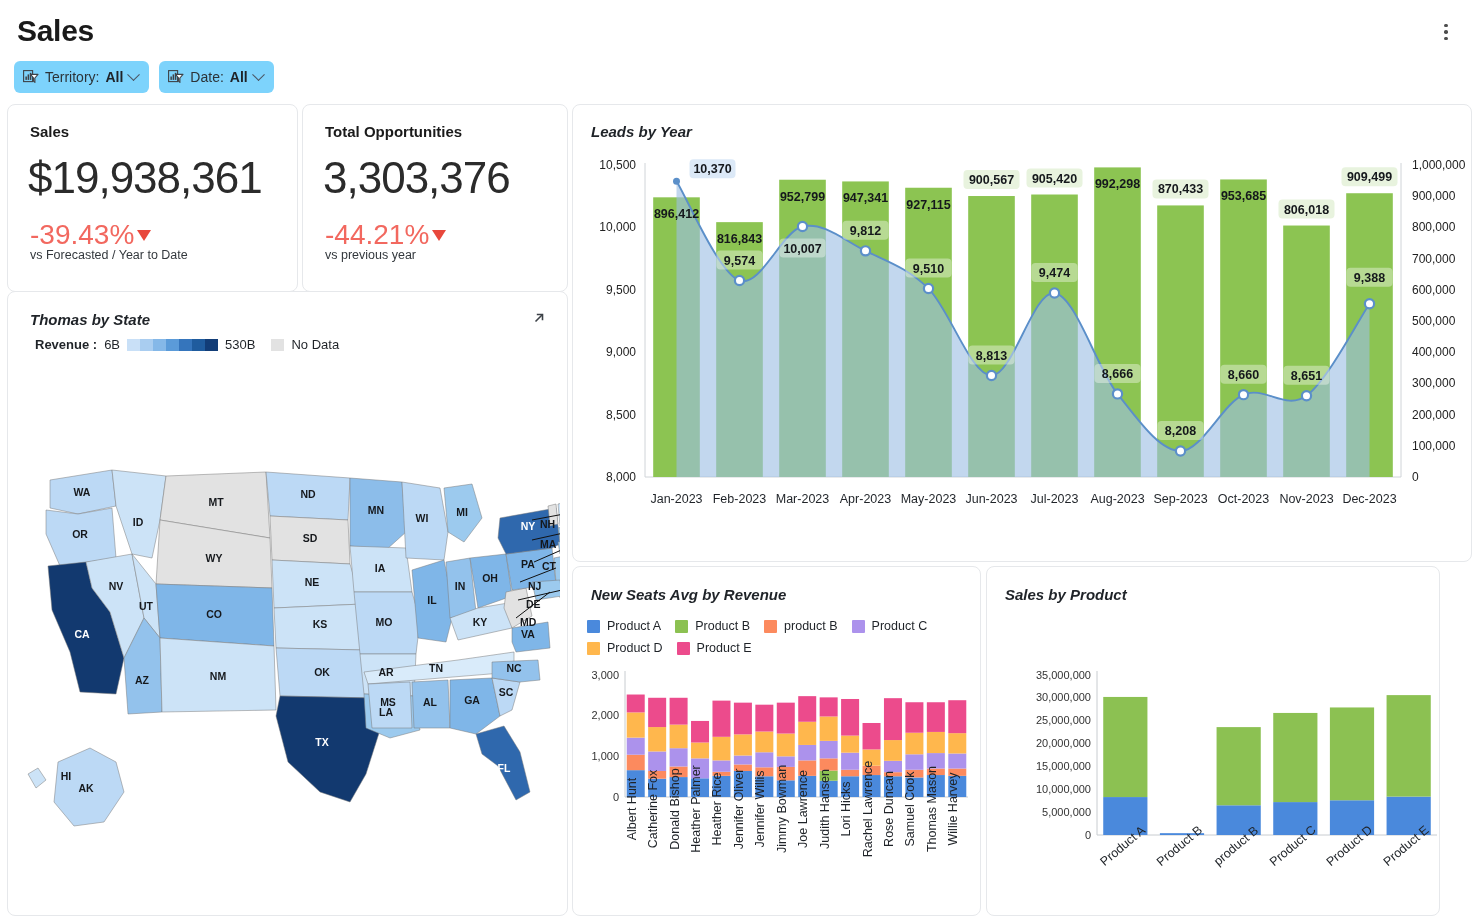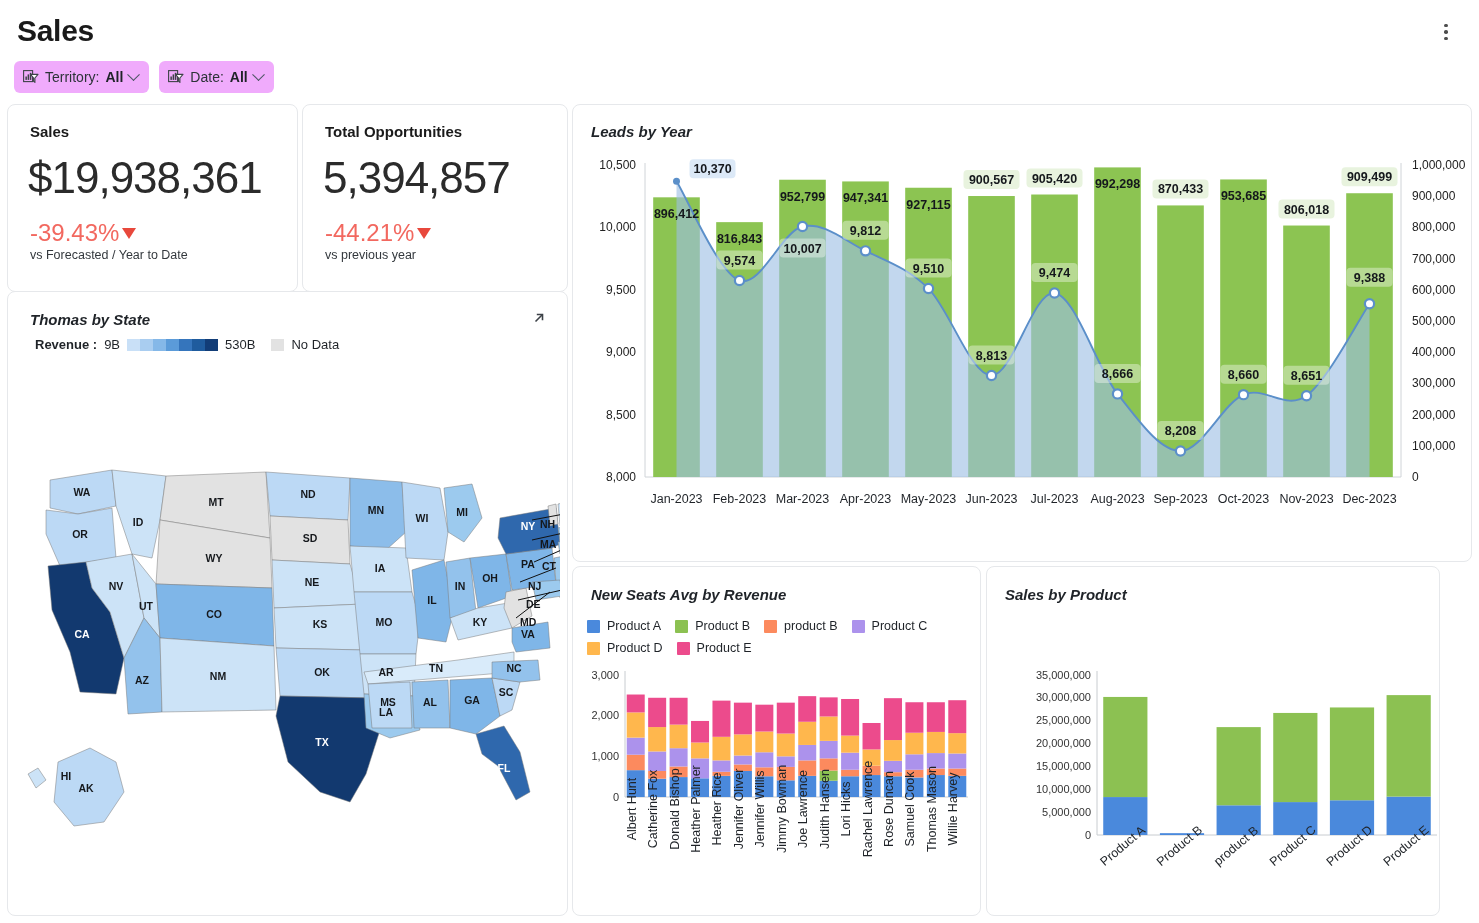--- a/index.html
+++ b/index.html
@@ -22,21 +22,21 @@
     width: 18px; height: 24px;
     display: flex; flex-direction: column; align-items: center;
     justify-content: center; gap: 3px; cursor: pointer;
   }
   .kebab i { width: 3.5px; height: 3.5px; background: #4d4d4d; border-radius: 50%; display:block; }
 
   
   .filters { position: absolute; left: 14px; top: 61px; display: flex; gap: 10px; }
   .chip {
     display: flex; align-items: center; gap: 6px;
-    background: #f0abfc; border-radius: 6px;
+    background: #7dd3fc; border-radius: 6px;
     padding: 6px 11px 6px 9px; height: 32px;
     font-size: 14px; color: #1f2328; cursor: pointer; white-space: nowrap;
   }
   .chip .flabel { color: #2c3338; }
   .chip b { font-weight: bold; }
   .chev { display:inline-block; width:9px; height:9px; border-right:1.6px solid #4b5563;
           border-bottom:1.6px solid #4b5563; transform: rotate(45deg) translate(-2px,-2px); }
 
   
   .card {
@@ -44,21 +44,21 @@
     border: 1px solid #e6e8eb; border-radius: 8px;
   }
   .card-title { font-size: 15px; font-weight: bold; color: #1f2328; font-style: italic; }
 
   
   #kpi-sales { left: 7px; top: 104px; width: 291px; height: 188px; }
   #kpi-opps  { left: 302px; top: 104px; width: 266px; height: 188px; padding-left: 32px; }
   .kpi-label { position:absolute; left: 22px; top: 18px; font-size: 15px; font-weight: bold; }
   .kpi-value { position:absolute; left: 20px; top: 48px; font-size: 44px; font-weight: normal;
                color: #2b2b2b; letter-spacing: -1px; white-space: nowrap; }
-  .kpi-delta { position:absolute; left: 22px; top: 114px; font-size: 24px; color: #f2685f;
+  .kpi-delta { position:absolute; left: 22px; top: 114px; font-size: 28px; color: #f2685f;
                display:flex; align-items:center; gap:2px; white-space: nowrap;}
   .tri-down { width:0;height:0;border-left:7px solid transparent;border-right:7px solid transparent;
               border-top:11px solid #e8483c; display:inline-block; margin-left:1px; }
   .kpi-sub { position:absolute; left: 22px; top: 143px; font-size: 12.5px; color: #33383d; }
 
   
   #map-card { left: 7px; top: 291px; width: 561px; height: 625px; }
   .map-head { position:absolute; left: 22px; top: 19px; }
   .expand-ic { position:absolute; right: 18px; top: 16px; width: 20px; height: 20px; cursor: pointer; }
   .legend-row { position:absolute; left: 27px; top: 45px; display:flex; align-items:center; gap:7px;
@@ -146,37 +146,37 @@
     <div class="kpi-value">$19,938,361</div>
     <div class="kpi-delta">
       <span>-39.43%</span>
       <span class="tri-down"></span>
     </div>
     <div class="kpi-sub">vs Forecasted / Year to Date</div>
   </div>
 
   <div class="card" id="kpi-opps">
     <div class="kpi-label">Total Opportunities</div>
-    <div class="kpi-value">5,394,857</div>
+    <div class="kpi-value">3,303,376</div>
     <div class="kpi-delta">
       <span>-44.21%</span>
       <span class="tri-down"></span>
     </div>
     <div class="kpi-sub">vs previous year</div>
   </div>
 
   <div class="card" id="map-card">
     <div class="card-title map-head">Thomas by State</div>
     <svg class="expand-ic" viewBox="0 0 20 20">
       <path d="M6.5 13.5 L13.5 6.5" stroke="#3d4248" stroke-width="1.6" fill="none"></path>
       <path d="M7.8 6.5 L13.5 6.5 L13.5 12.2" stroke="#3d4248" stroke-width="1.6" fill="none"></path>
     </svg>
     <div class="legend-row">
       <span class="lbl">Revenue :</span>
-      <span>9B</span>
+      <span>6B</span>
       <span class="swatches" id="scale-swatches">
           <span style="background: rgb(201, 224, 247);"></span>
           <span style="background: rgb(169, 205, 240);"></span>
           <span style="background: rgb(133, 184, 232);"></span>
           <span style="background: rgb(91, 155, 217);"></span>
           <span style="background: rgb(53, 117, 188);"></span>
           <span style="background: rgb(31, 92, 158);"></span>
           <span style="background: rgb(18, 61, 119);"></span>
         </span>
       <span>530B</span>

